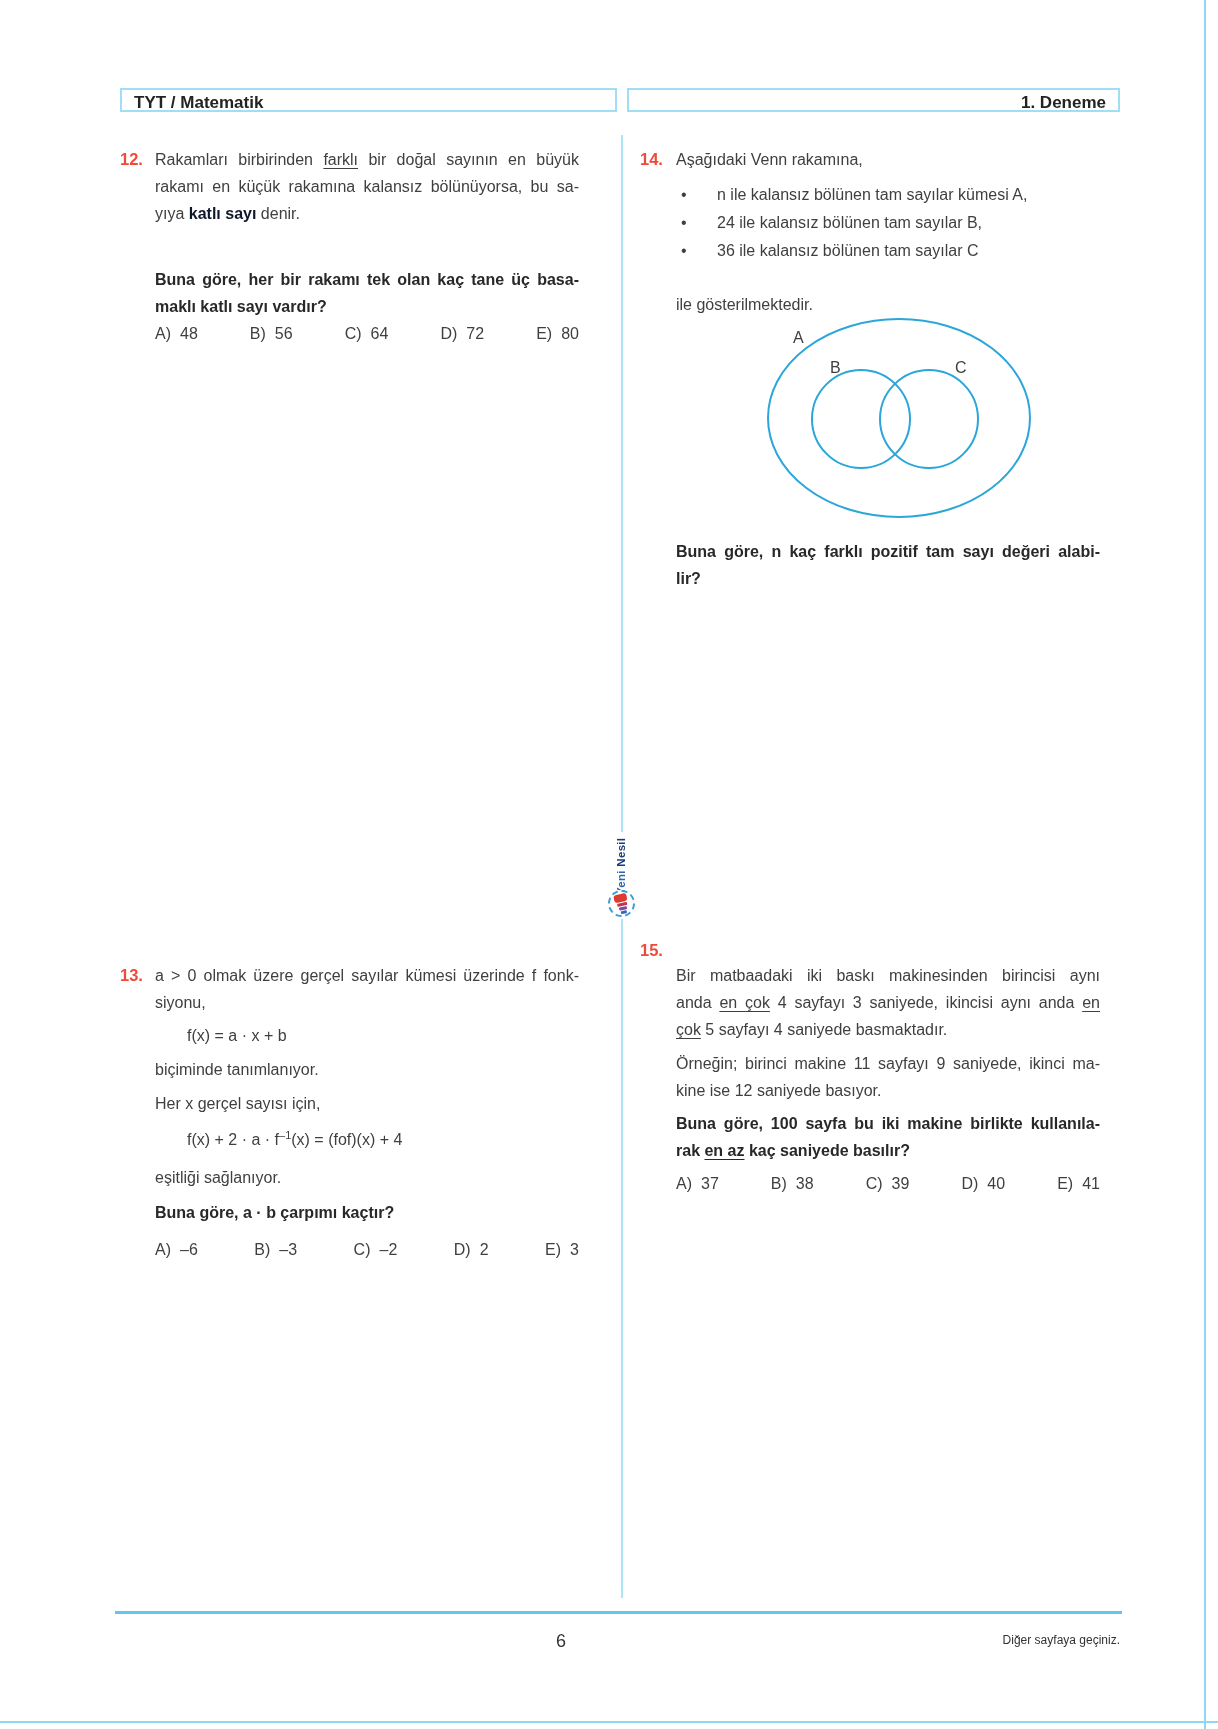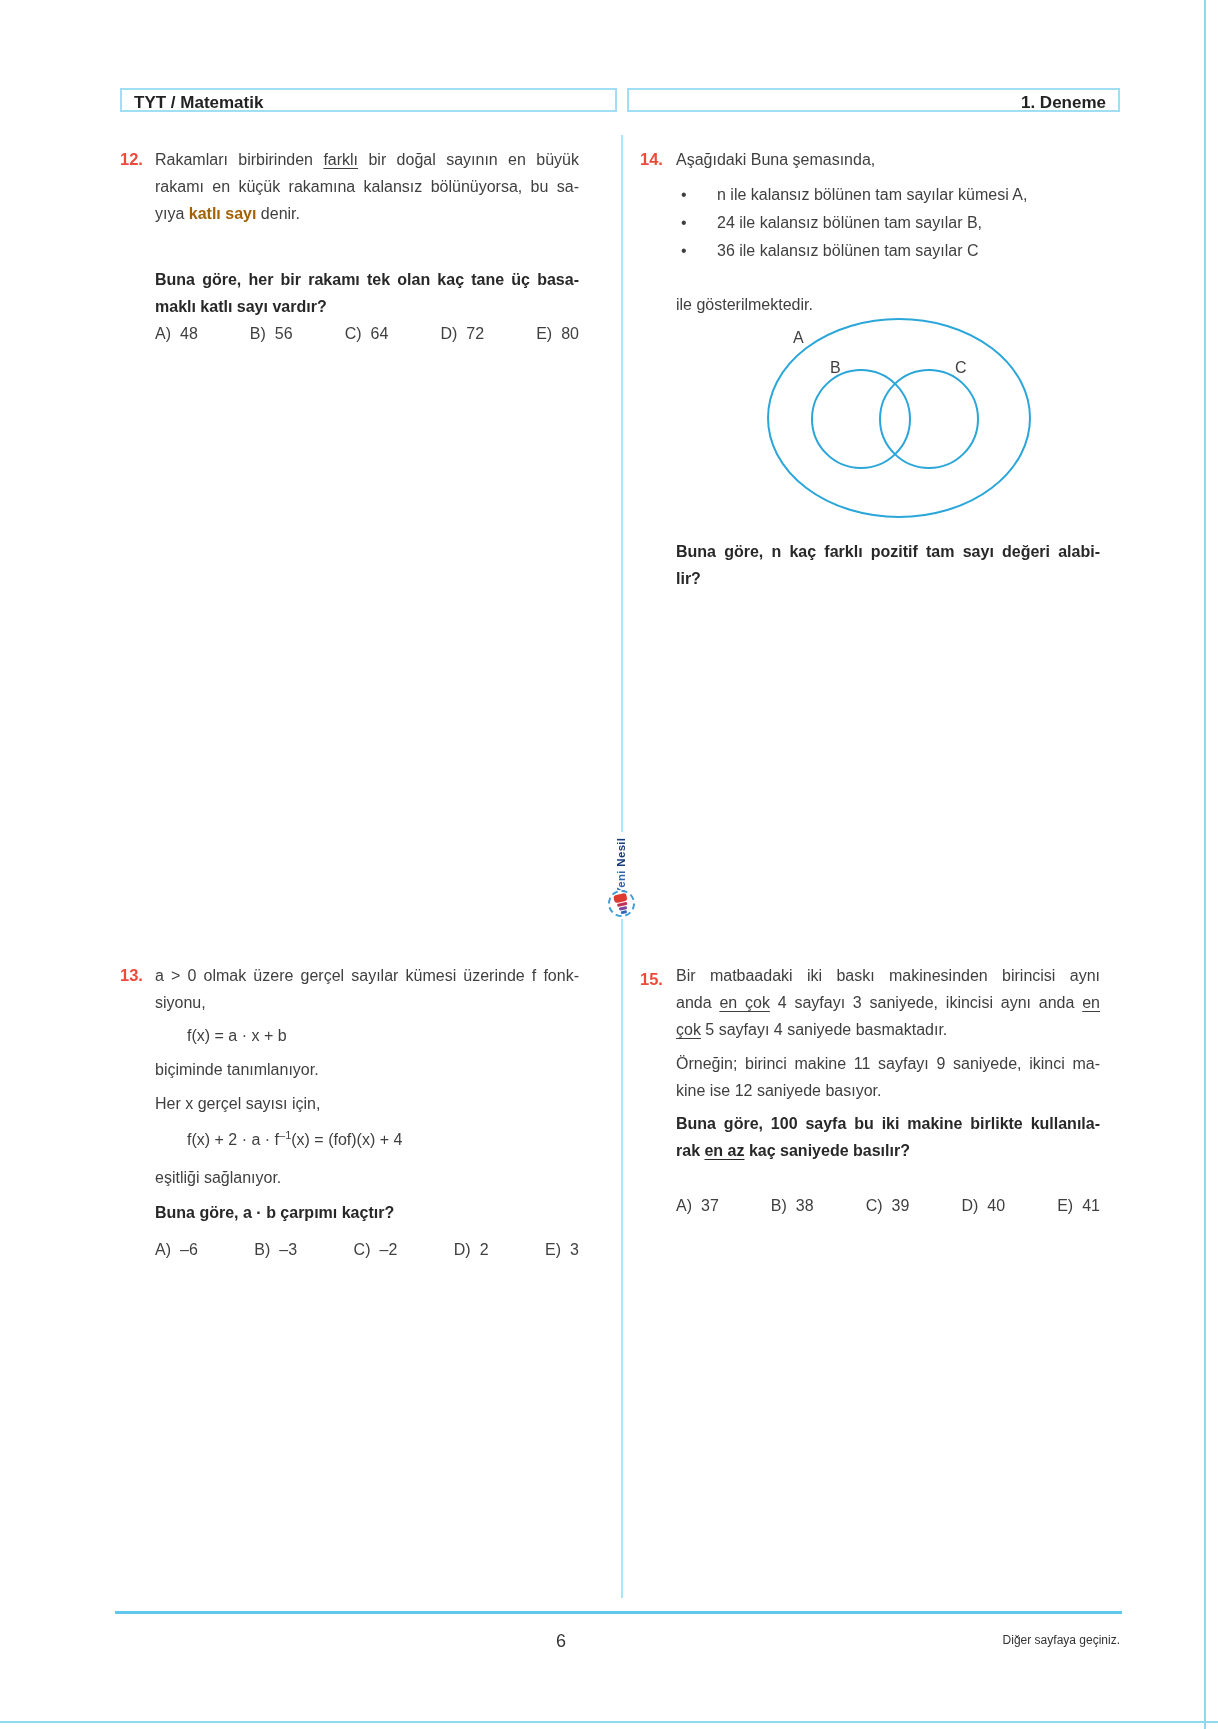--- a/index.html
+++ b/index.html
@@ -18,21 +18,21 @@
   .vline{position:absolute;left:621px;width:2px;background:#ade5f8;}
   #edge-right{position:absolute;left:1204px;top:0;width:2px;height:1729px;background:#8ed9f2;}
   #edge-bottom{position:absolute;left:0;top:1721px;width:1218px;height:2px;background:#8ed9f2;}
   
   .qnum{position:absolute;font-size:16.5px;font-weight:bold;color:#ee4a3a;line-height:27px;}
   .qcol{position:absolute;width:424px;font-size:16px;line-height:27px;}
   .line{line-height:27px;}
   .jl{text-align:justify;text-align-last:justify;}
   .ll{text-align:left;}
   .bp{font-weight:bold;color:#282828;}
-  .bi{font-weight:bold;color:#a16207;}
+  .bi{font-weight:bold;color:#0f172a;}
   .u{text-decoration:underline;text-underline-offset:3px;}
   .formula{padding-left:32px;line-height:27px;}
   sup.small{font-size:11px;vertical-align:6px;letter-spacing:0;}
   .choices{display:flex;justify-content:space-between;line-height:27px;}
   .ck{margin-right:9px;}
   .bullet-row{display:flex;}
   .dot{width:36px;padding-left:5px;}
   
   #venn{position:absolute;left:740px;top:312px;}
   #venn ellipse,#venn circle{fill:none;stroke:#2ba6d9;stroke-width:2;}
@@ -115,21 +115,21 @@
     <span class="choice"><span class="ck">A)</span><span>–6</span></span>
     <span class="choice"><span class="ck">B)</span><span>–3</span></span>
     <span class="choice"><span class="ck">C)</span><span>–2</span></span>
     <span class="choice"><span class="ck">D)</span><span>2</span></span>
     <span class="choice"><span class="ck">E)</span><span>3</span></span>
   </div>
 </div>
 
 <div class="qnum" style="left:640px;top:146px;">14.</div>
 <div class="qcol" style="left:676px;top:146px;">
-  <div class="line ll">Aşağıdaki Buna şemasında,</div>
+  <div class="line ll">Aşağıdaki Venn rakamına,</div>
   <div class="bullet-row" style="margin-top:8px;">
       <span class="dot">•</span>
       <span class="line">n ile kalansız bölünen tam sayılar kümesi A,</span>
     </div>
   <div class="bullet-row" style="margin-top:1px;">
       <span class="dot">•</span>
       <span class="line">24 ile kalansız bölünen tam sayılar B,</span>
     </div>
   <div class="bullet-row" style="margin-top:1px;">
       <span class="dot">•</span>
@@ -142,30 +142,30 @@
 
 <svg id="venn" width="330" height="215" viewBox="0 0 330 215">
   <ellipse cx="159" cy="106" rx="131" ry="99"></ellipse>
   <circle cx="121" cy="107" r="49"></circle>
   <circle cx="189" cy="107" r="49"></circle>
   <text x="53" y="31">A</text>
   <text x="90" y="61">B</text>
   <text x="215" y="61">C</text>
 </svg>
 
-<div class="qnum" style="left:640px;top:966px;">15.</div>
+<div class="qnum" style="left:640px;top:937px;">15.</div>
 <div class="qcol" style="left:676px;top:962px;">
   <div class="line jl">Bir matbaadaki iki baskı makinesinden birincisi aynı</div>
   <div class="line jl"><span>anda </span><span class="u">en çok</span><span> 4 sayfayı 3 saniyede, ikincisi aynı anda </span><span class="u">en</span></div>
   <div class="line ll"><span class="u">çok</span><span> 5 sayfayı 4 saniyede basmaktadır.</span></div>
   <div class="line jl" style="margin-top:7px;">Örneğin; birinci makine 11 sayfayı 9 saniyede, ikinci ma-</div>
   <div class="line ll">kine ise 12 saniyede basıyor.</div>
   <div class="line jl bp" style="margin-top:6px;">Buna göre, 100 sayfa bu iki makine birlikte kullanıla-</div>
   <div class="line ll bp"><span>rak </span><span class="u">en az</span><span> kaç saniyede basılır?</span></div>
-  <div class="choices" style="margin-top:28px;gap:20px;">
+  <div class="choices" style="margin-top:6px;gap:20px;">
     <span class="choice"><span class="ck">A)</span><span>37</span></span>
     <span class="choice"><span class="ck">B)</span><span>38</span></span>
     <span class="choice"><span class="ck">C)</span><span>39</span></span>
     <span class="choice"><span class="ck">D)</span><span>40</span></span>
     <span class="choice"><span class="ck">E)</span><span>41</span></span>
   </div>
 </div>
 
 <div id="footer-line"></div>
 <div id="page-number">6</div>

